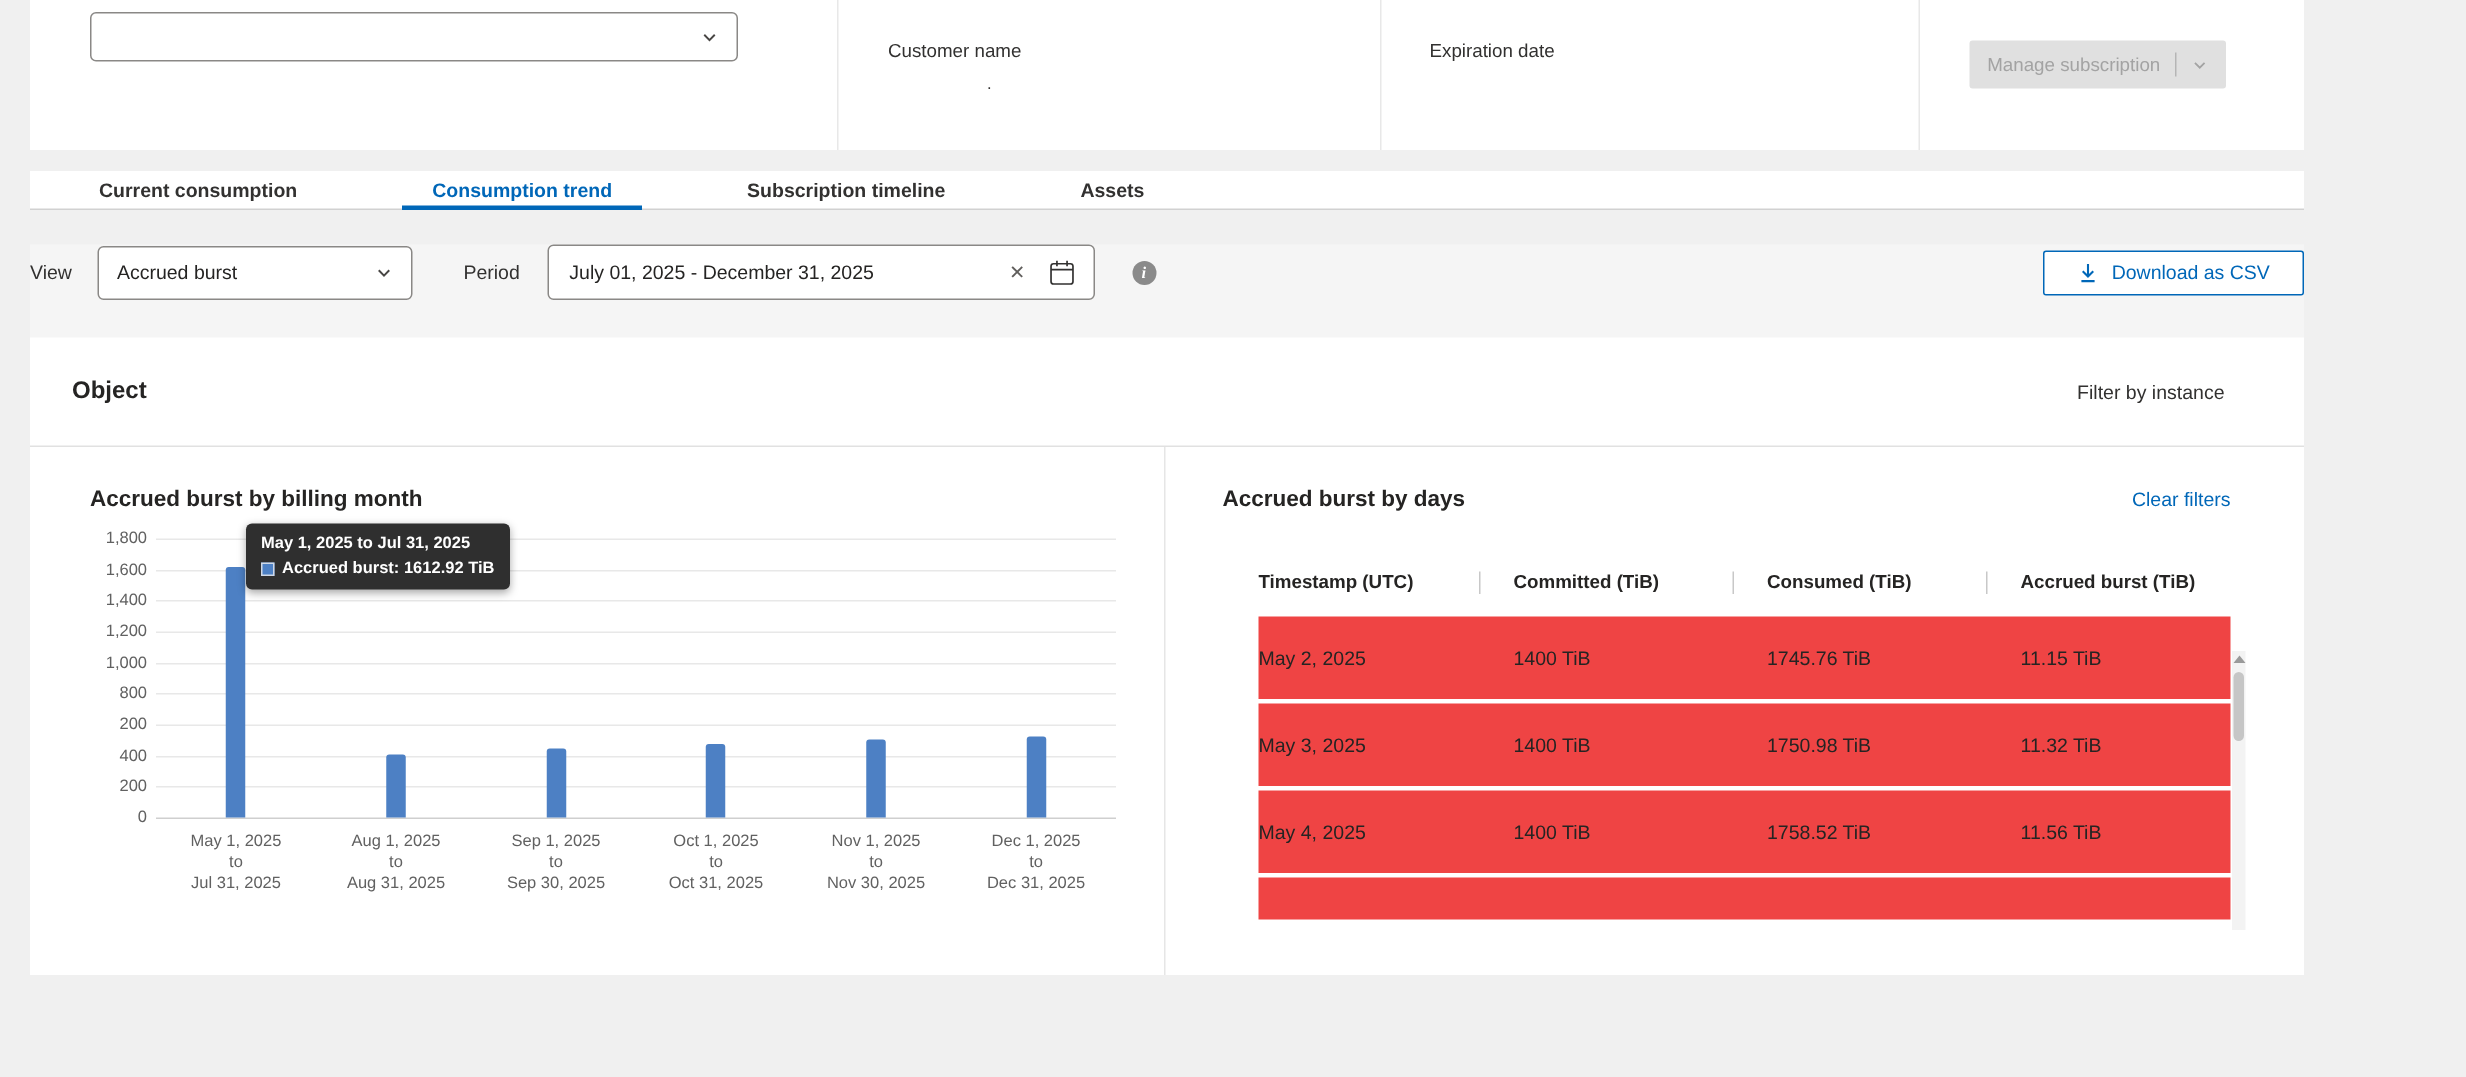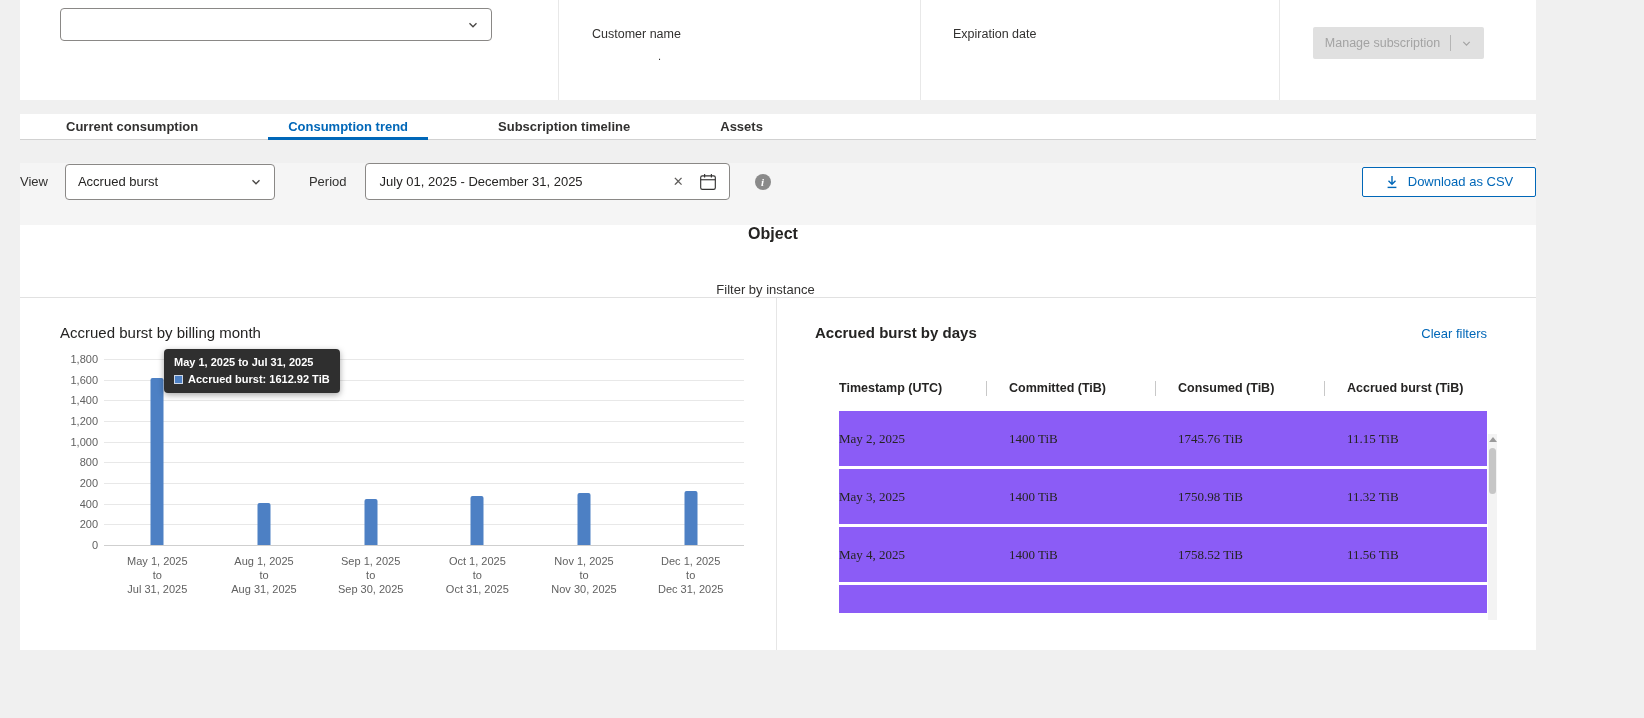--- a/index.html
+++ b/index.html
@@ -81,30 +81,30 @@
   }
   .spacer { flex: 1; }
   .csv-btn {
     width: 174px; height: 30px; background: #fff; border: 1px solid #0067b8; border-radius: 2px;
     color: #0067b8; font-size: 13px; font-family: inherit;
     display: flex; align-items: center; justify-content: center; gap: 9px; cursor: pointer;
   }
 
   
   .card { background: #fff; height: 425px; overflow: hidden; }
-  .card-head { height: 72px; display: flex; align-items: center; padding: 0 38px 0 28px; flex-direction: column; }
+  .card-head { height: 72px; display: flex; align-items: center; padding: 0 38px 0 28px; }
   .card-title { font-size: 16px; font-weight: 700; color: #252423; }
   .fbi-label { font-size: 13px; color: #323130; margin-right: 15px; }
   .dd-instance { width: 212px; }
   .card-divider { border-top: 1px solid #e1e1e1; }
   .card-body { display: flex; height: 352px; }
 
   
   .chart-col { width: 757px; border-right: 1px solid #e6e6e6; padding-left: 40px; }
-  .chart-title { margin-top: 26px; font-size: 15px; font-weight: 400; color: #252423; }
+  .chart-title { margin-top: 26px; font-size: 15px; font-weight: 700; color: #252423; }
   .chart-wrap { margin-top: 18px; position: relative; width: 684px; }
   .plot { position: relative; margin-left: 44px; width: 640px; height: 186px; overflow: visible; }
   .gridline { position: absolute; left: 0; right: 0; height: 1px; background: #e8e8e8; }
   .gridline.axis { background: #cfcfcf; }
   .ylabel {
     position: absolute; left: -50px; width: 44px; text-align: right;
     font-size: 11px; color: #616161;
   }
   .bar { position: absolute; bottom: 0; width: 13px; transform: translateX(-50%); border-radius: 2px 2px 0 0; cursor: pointer; }
   .xlabels { display: flex; margin-left: 44px; width: 640px; margin-top: 9px; }
@@ -125,22 +125,22 @@
   .table-title { font-size: 15px; font-weight: 700; color: #252423; }
   .clear-filters { font-size: 13px; color: #0067b8; cursor: pointer; }
   .days-table { margin-left: 24px; margin-top: 40px; width: 648px; }
   .thead { display: grid; grid-template-columns: 170px 169px 169px 1fr; padding-bottom: 16px; }
   .hcol { font-size: 12.5px; font-weight: 700; color: #252423; position: relative; }
   .hcol + .hcol::before {
     content: ""; position: absolute; left: -23px; top: 0; width: 1px; height: 15px; background: #c8c8c8;
   }
   .trow {
     display: grid; grid-template-columns: 170px 169px 169px 1fr;
-    height: 55px; align-items: center; background: #8b5cf6; margin-bottom: 3px;
-    font-size: 13px; color: #252423; font-family: Liberation Serif, serif;
+    height: 55px; align-items: center; background: #ef4444; margin-bottom: 3px;
+    font-size: 13px; color: #252423;
   }
   .trow.partial { height: 28px; }
   .scrollbar {
     position: absolute; right: 39px; top: 136px; width: 9px; height: 186px; background: #f3f3f3;
   }
   .sb-arrow {
     width: 0; height: 0; margin: 3px auto 0 auto;
     border-left: 4px solid transparent; border-right: 4px solid transparent;
     border-bottom: 5px solid #9a9a9a;
   }

